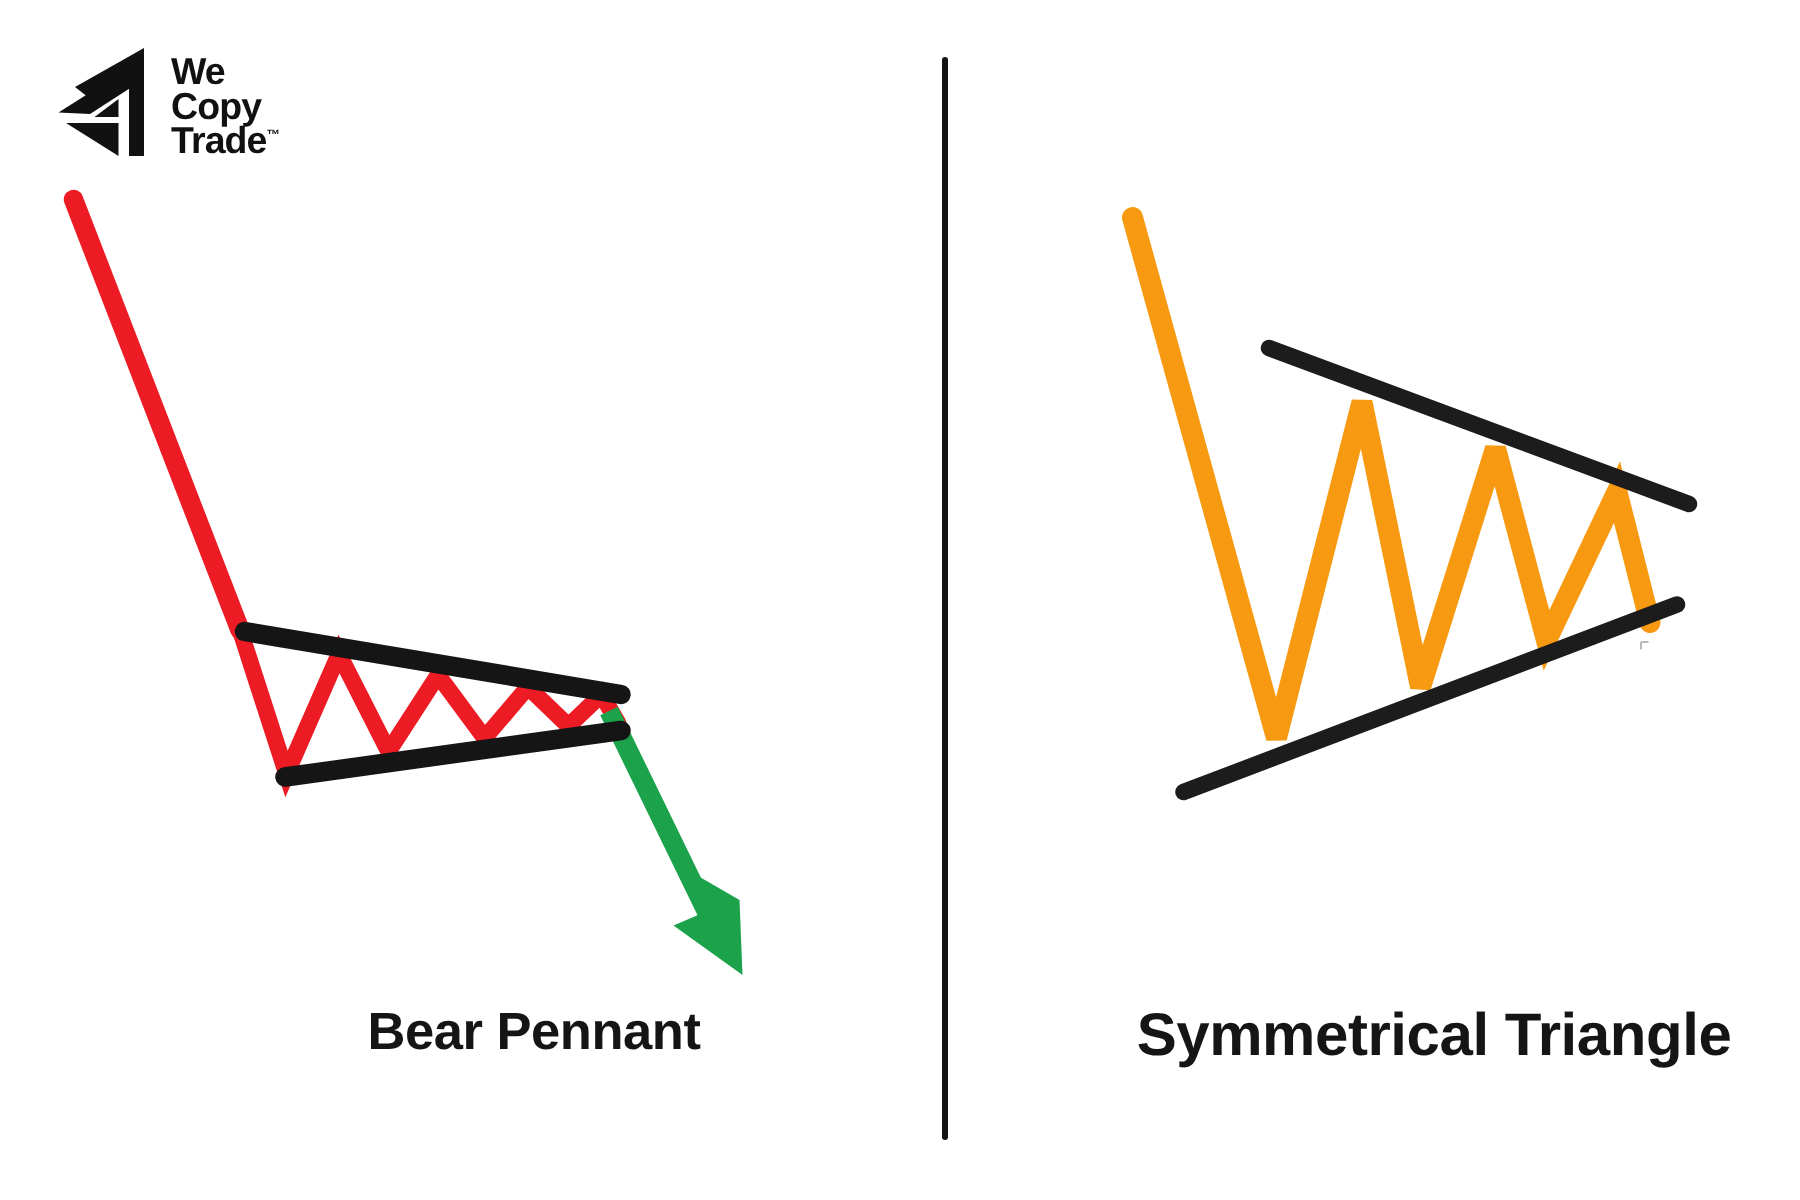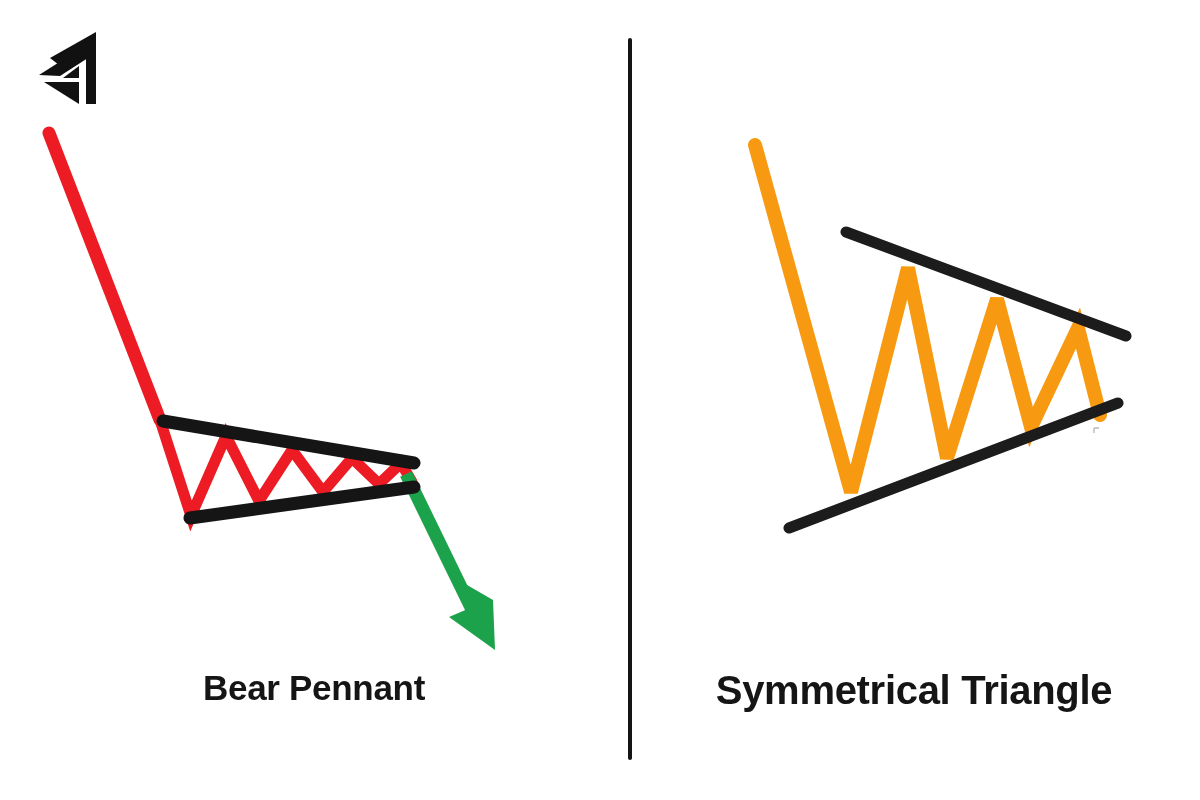--- a/index.html
+++ b/index.html
@@ -64,20 +64,21 @@
     height: 722px;
     background: #141414;
     border-radius: 2px;
   }
 
   
   .panel {
     position: absolute;
     top: 0;
     height: 800px;
+    padding-left: 28px;
   }
   .panel-left  { left: 0px;   width: 628px; }
   .panel-right { left: 628px; width: 572px; }
 
   .diagram {
     position: absolute;
     left: 0;
     top: 0;
   }
   .panel-left .diagram  { width: 628px; height: 680px; }
@@ -101,20 +102,25 @@
 
 <div class="page">
 
   <div class="logo">
     <svg class="logo-mark" viewBox="0 0 76 80">
       <path d="M9 45 L61 12 L61 26 L30 46 Z" fill="#111111"></path>
       <path d="M20 28 L66 2 L66 74 L56 74 L56 19 L29 35 Z" fill="#111111"></path>
       <path d="M14 52 L49 52 L49 74 Z" fill="#111111"></path>
       <path d="M49 36 L49 48 L33 48 Z" fill="#111111"></path>
     </svg>
+    <div class="logo-text">
+      <span class="logo-line">We</span>
+      <span class="logo-line">Copy</span>
+      <span class="logo-line"><span>Trade</span><span class="tm">™</span></span>
+    </div>
   </div>
 
   <div class="divider"></div>
 
   <div class="panel panel-left">
     <svg class="diagram" viewBox="0 0 628 680">
 
       <path d="M49 133 L160 420" stroke="#ED1C24" stroke-width="13" fill="none" stroke-linecap="round" stroke-linejoin="round"></path>
 
       <path d="M160 420 L191 516 L226 436 L259 501 L292 450 L323 492 L352 458 L379 484 L401 463 L412 482" stroke="#ED1C24" stroke-width="11" fill="none" stroke-linecap="round" stroke-linejoin="miter" stroke-miterlimit="4"></path>

